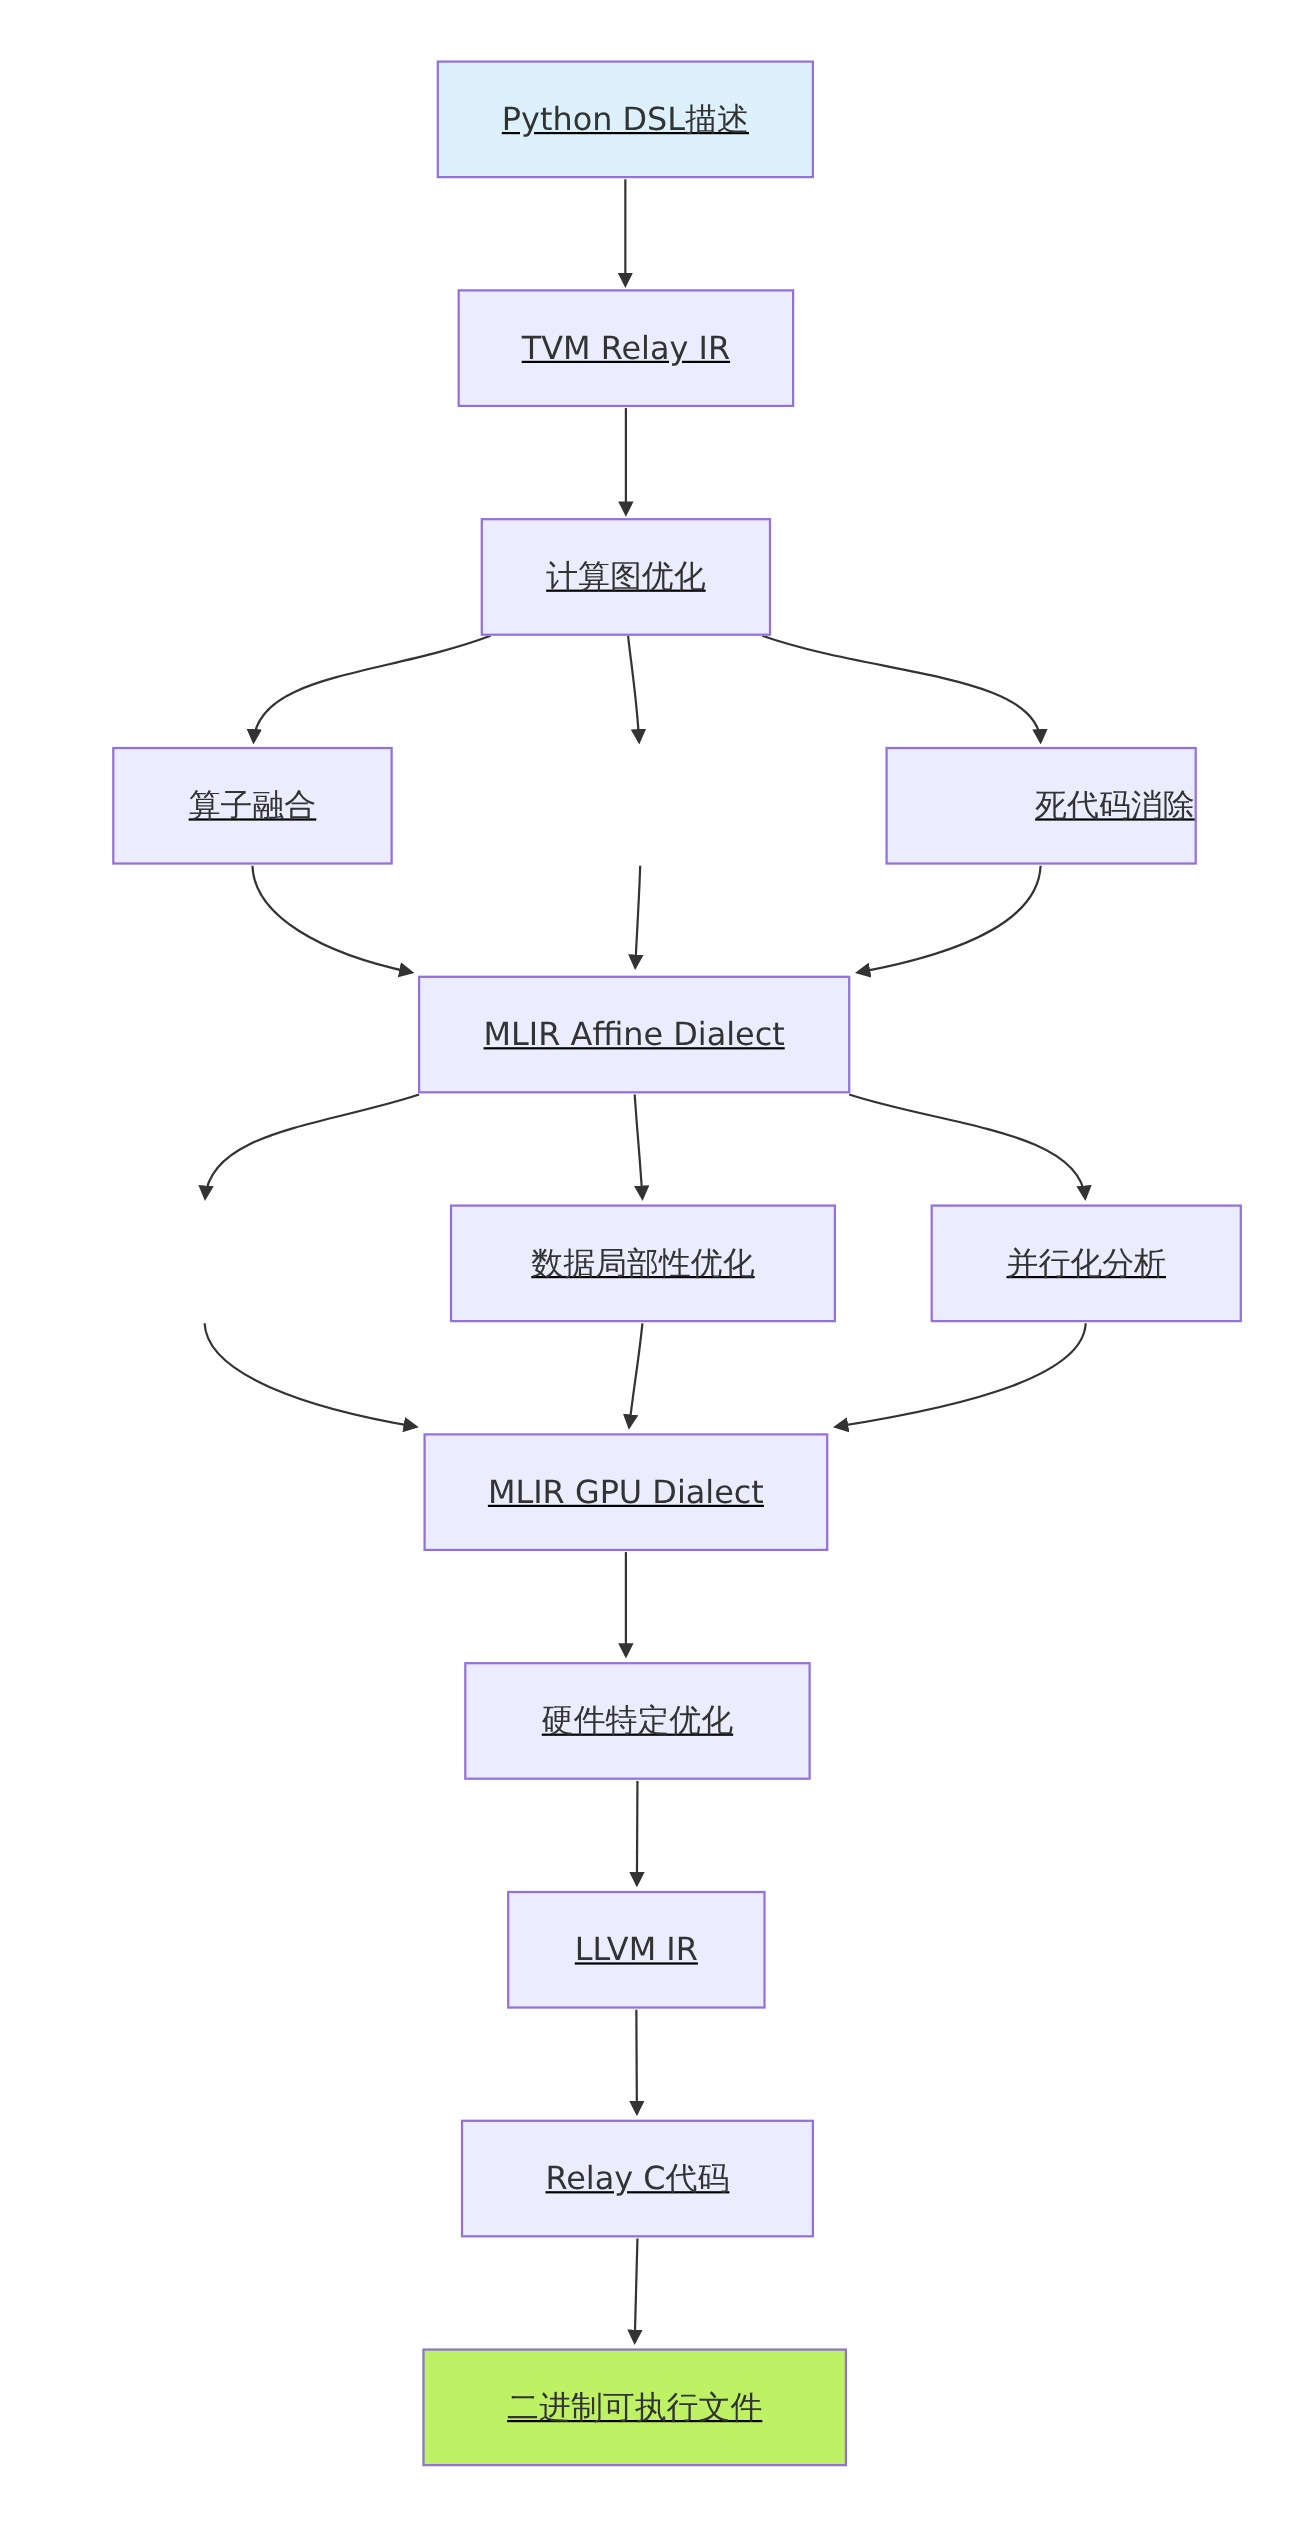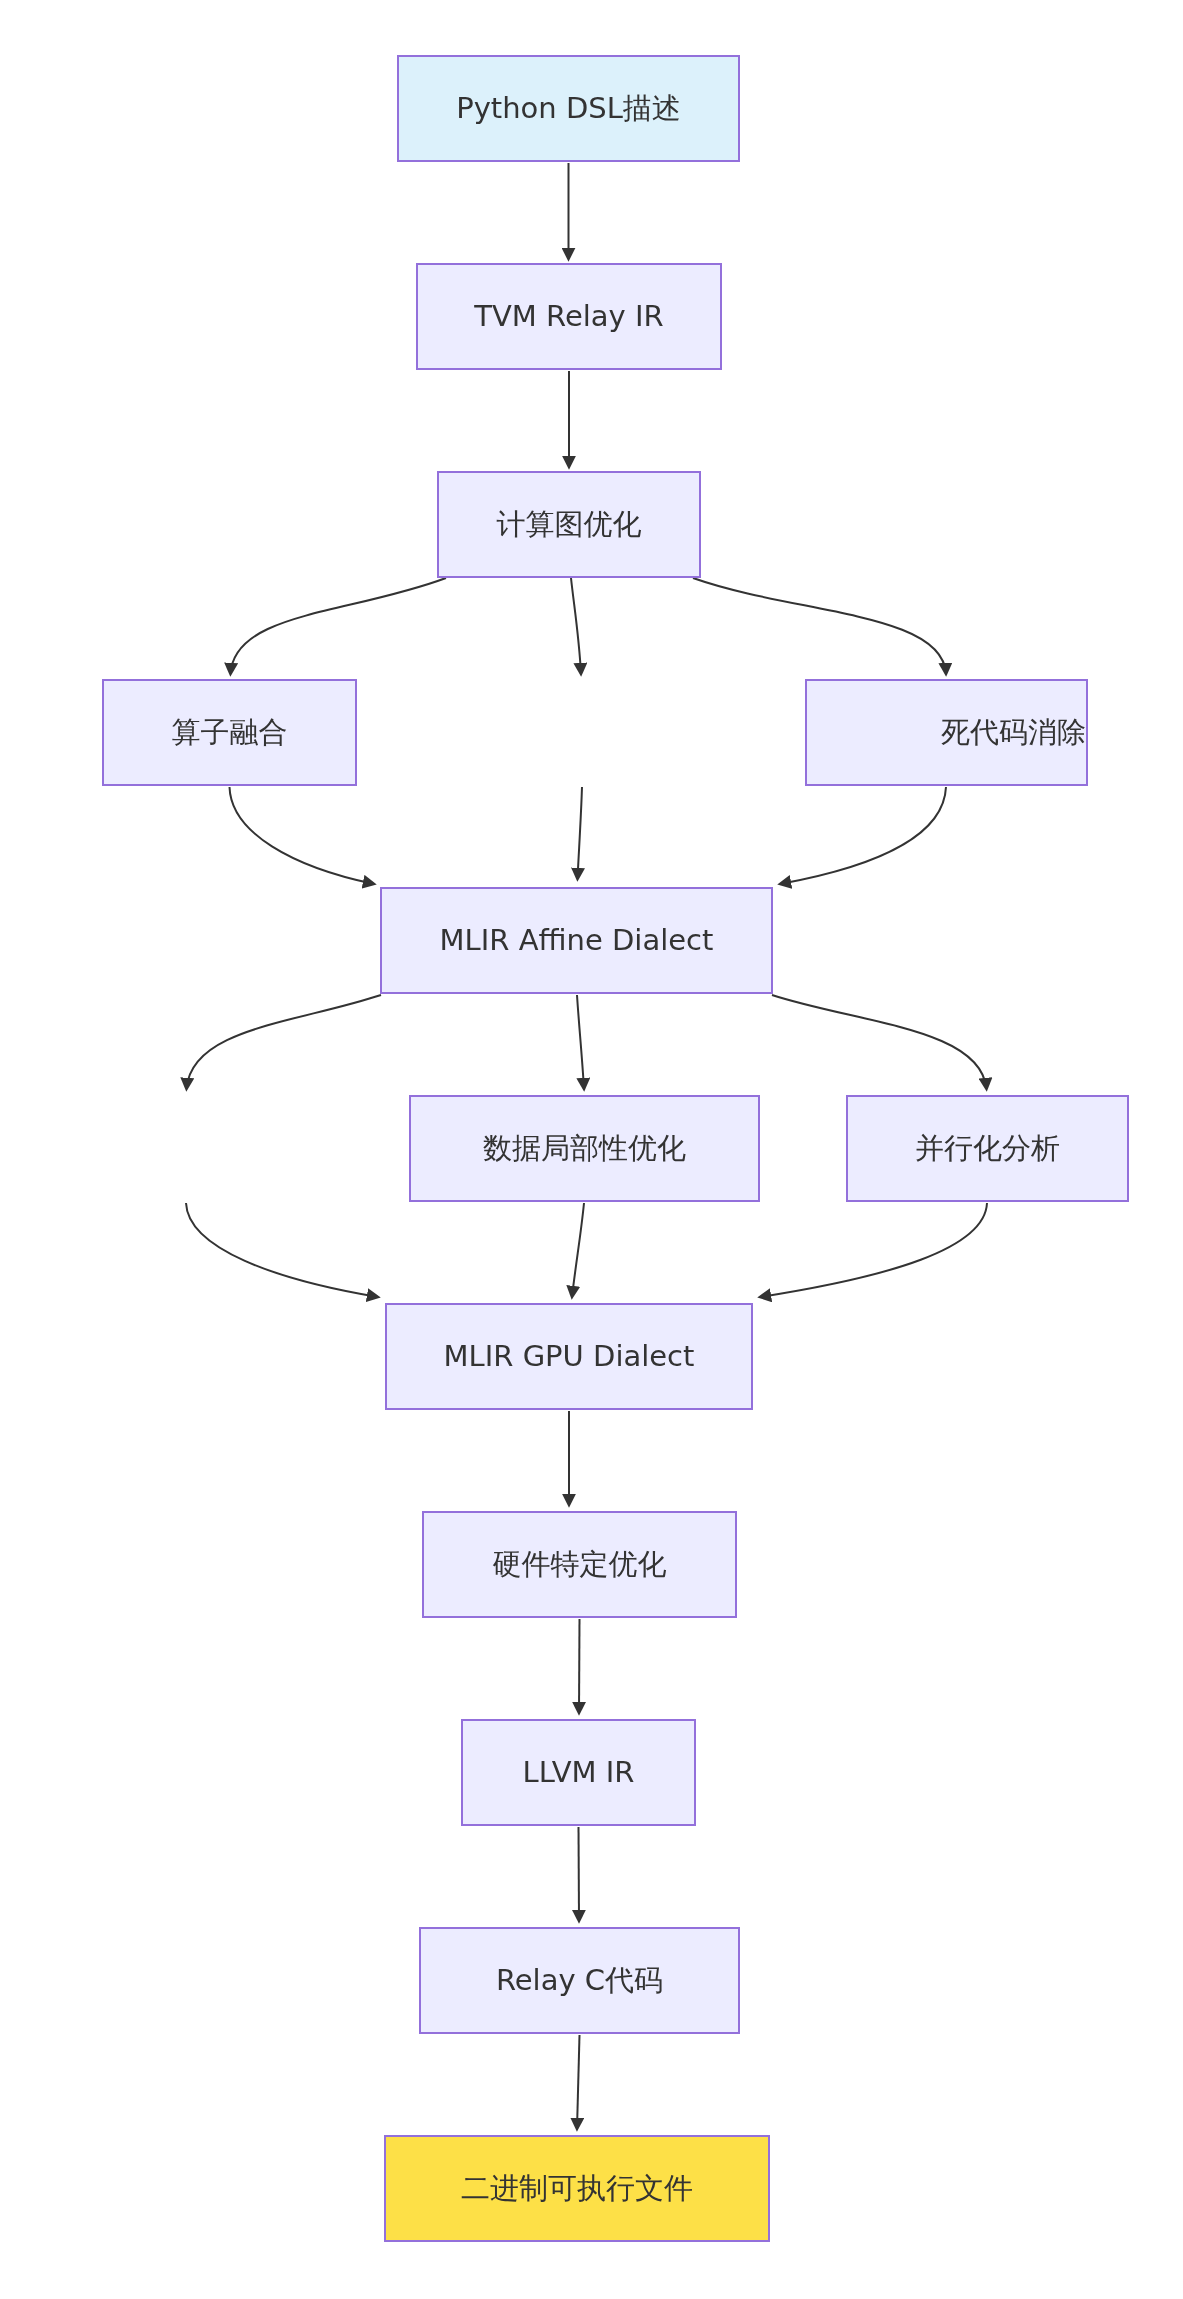--- a/index.html
+++ b/index.html
@@ -18,23 +18,24 @@
   }
   .node{
     position:absolute;
     box-sizing:border-box;
     height:107px;
     background:#ECECFF;
     border:2px solid #9370DB;
     display:flex;
     align-items:center;
     justify-content:center;
+    text-decoration:underline;
   }
   .node.start{background:#DCF1FB;}
-  .node.end{background:#fde047;}
+  .node.end{background:#bef264;}
   .node-label{
     color:#333333;
     font-size:29px;
     line-height:1.2;
     white-space:nowrap;
     text-align:center;
   }
 </style>
 </head>
 <body>

